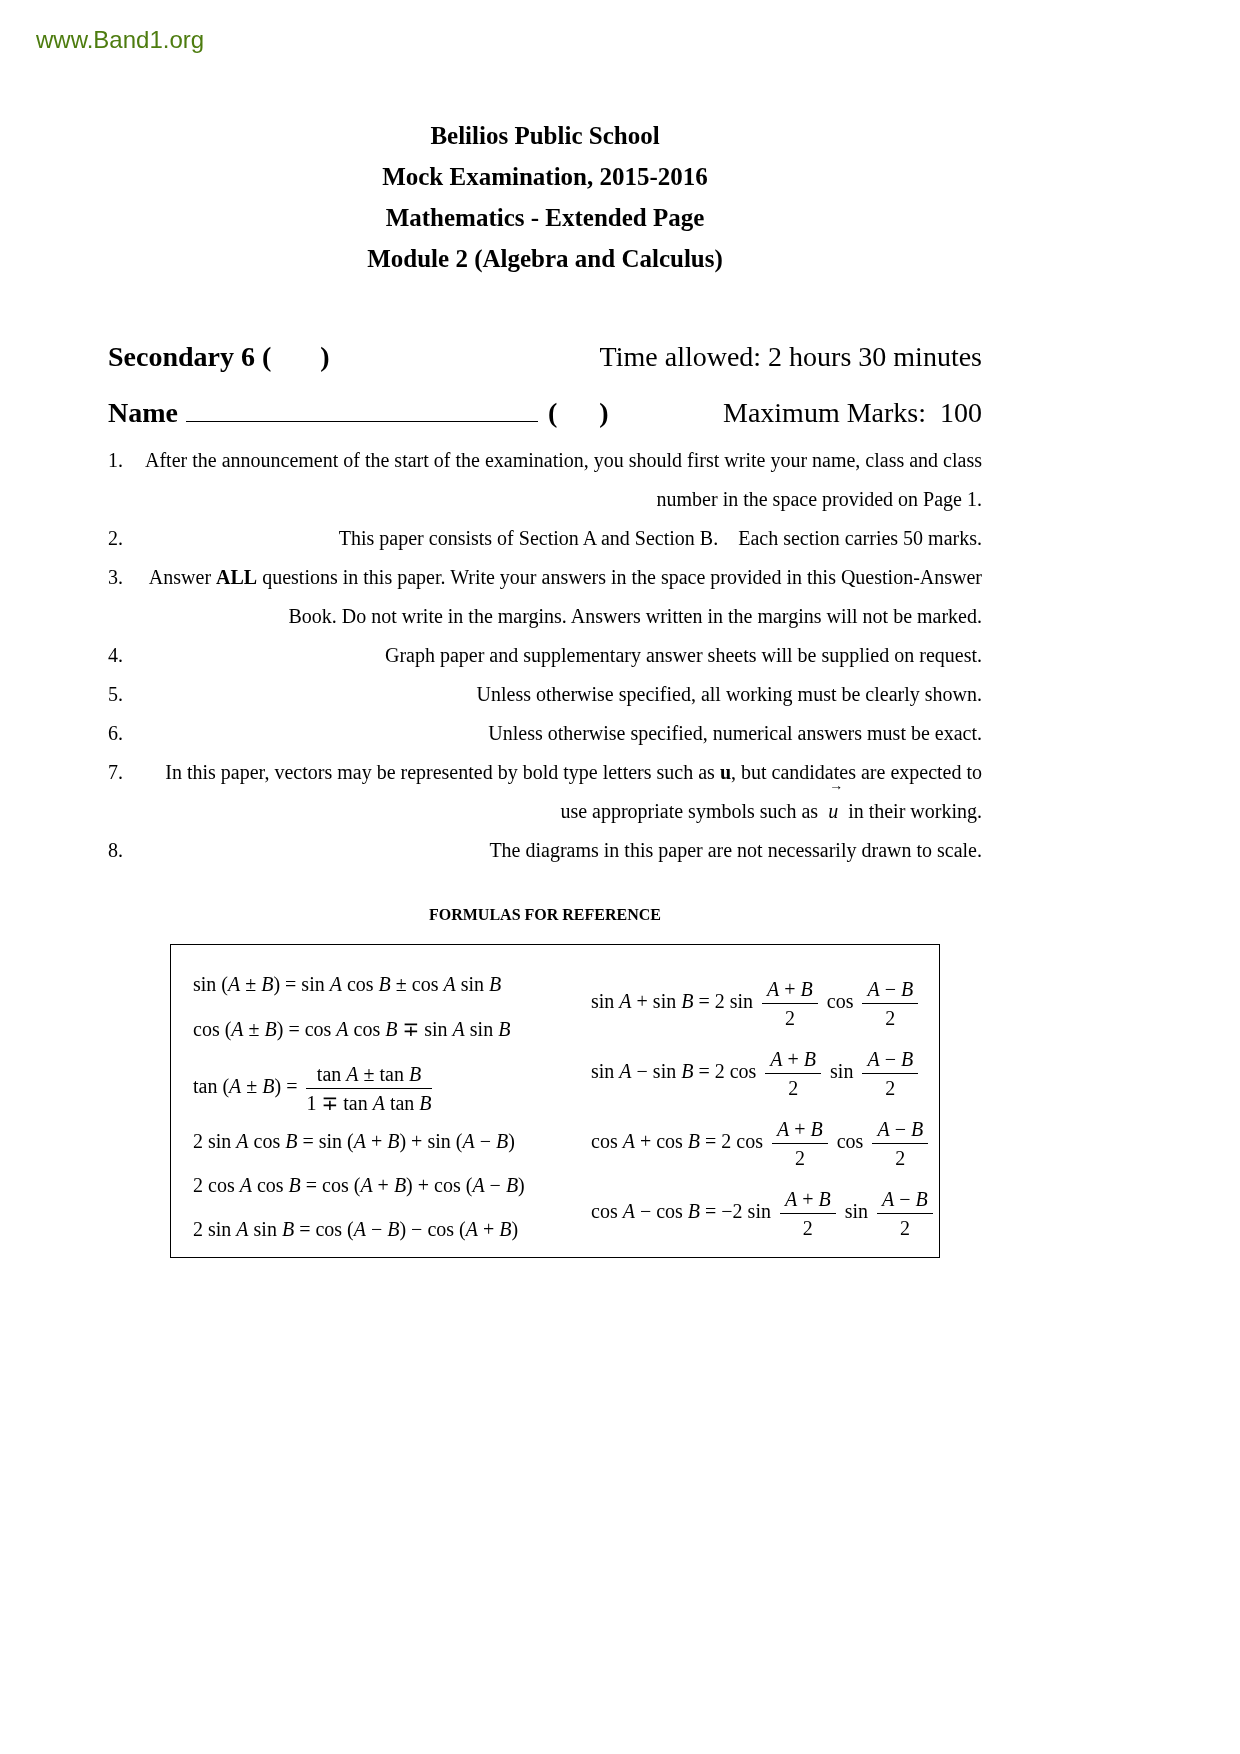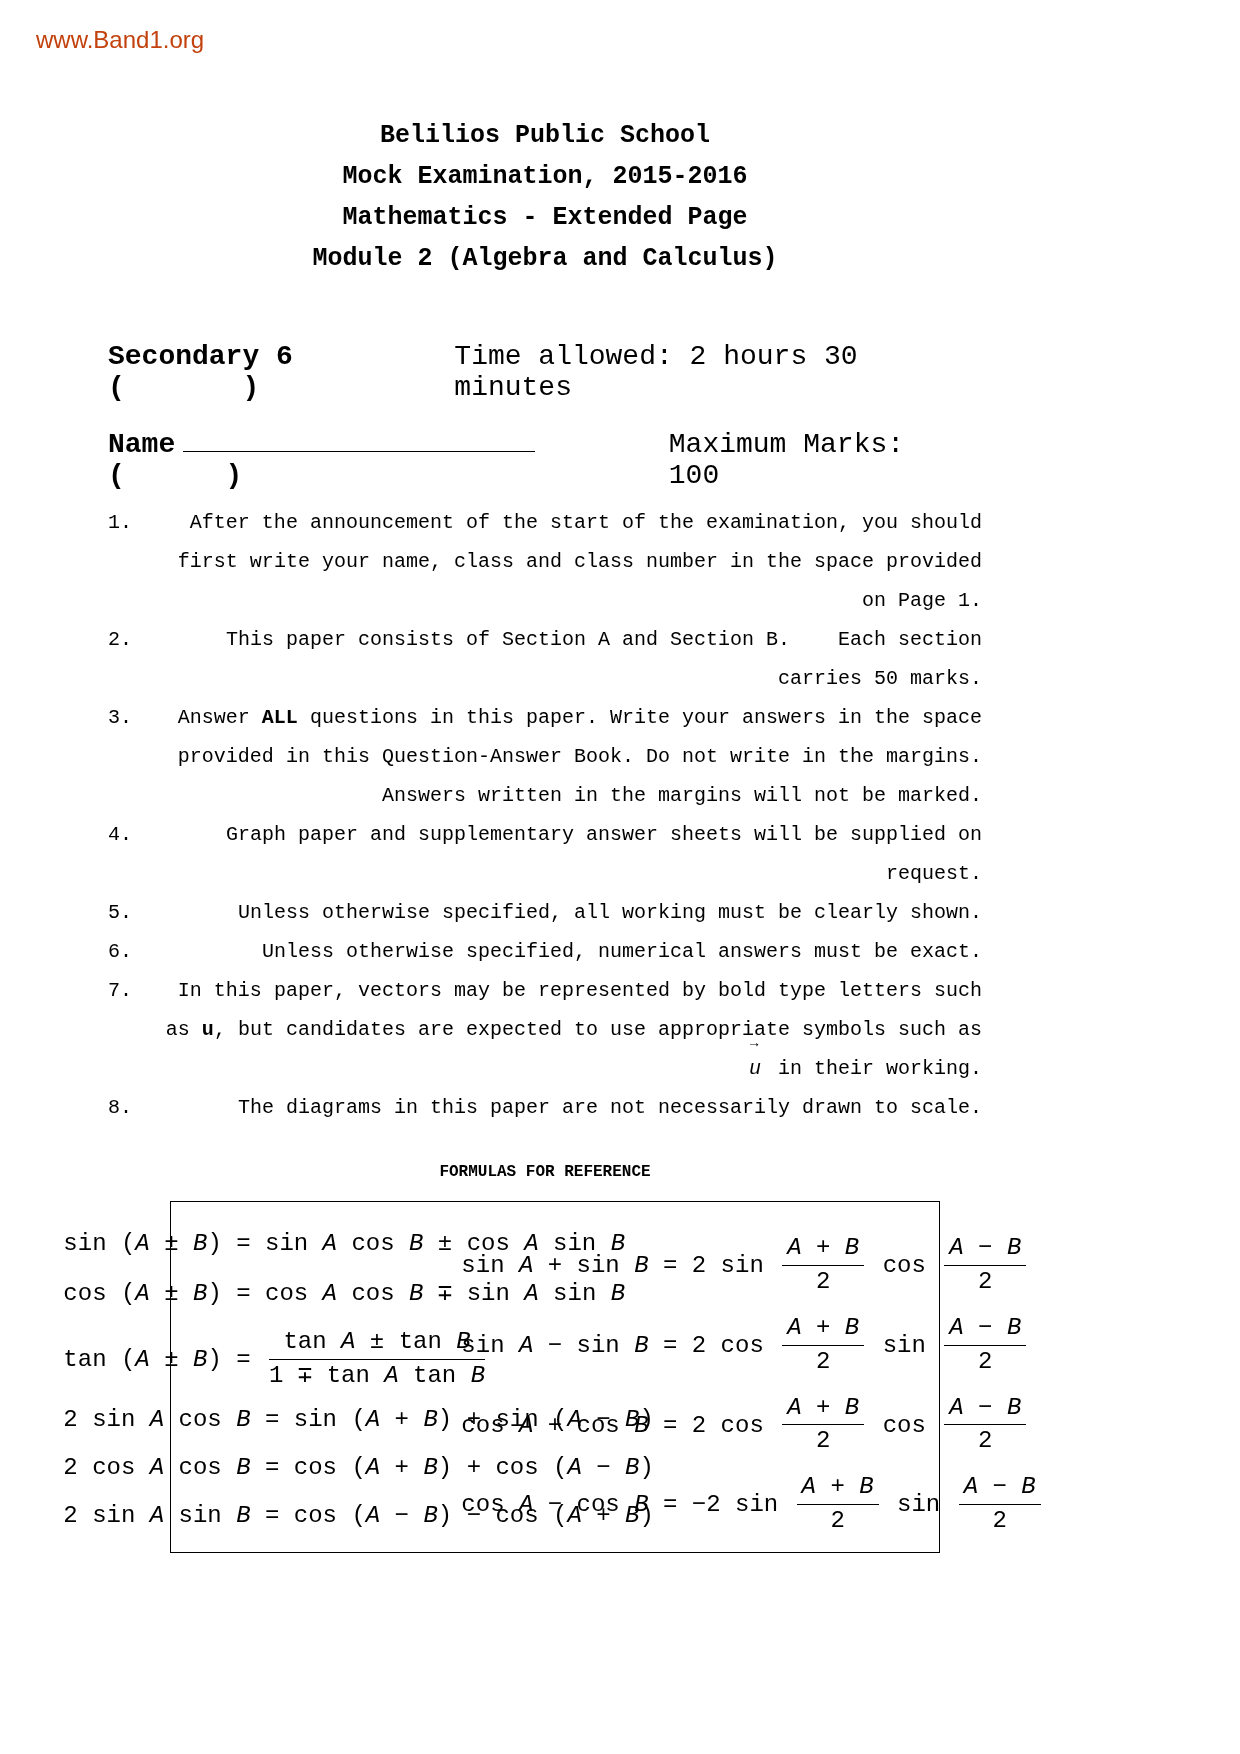--- a/index.html
+++ b/index.html
@@ -3,45 +3,44 @@
 <meta charset="utf-8">
 <style>
   * { margin:0; padding:0; box-sizing:border-box; }
   html, body { background:#ffffff; }
   body {
     width:1240px; height:1754px; position:relative;
     font-family:"Liberation Serif", serif; color:#000;
   }
   .watermark {
     position:absolute; left:36px; top:26px;
-    font-family:"Liberation Sans", sans-serif; font-size:24px; color:#c2410c;
+    font-family:"Liberation Sans", sans-serif; font-size:24px; color:#4d7c0f;
   }
-  .content { position:absolute; left:108px; top:0; width:874px;font-family:Liberation Mono, monospace; }
+  .content { position:absolute; left:108px; top:0; width:874px; }
 
   .titles { margin-top:115px; text-align:center; font-weight:bold; font-size:25px; line-height:41px; }
 
   .info-row { display:flex; justify-content:space-between; align-items:flex-end; font-size:28px; }
   .info-row.first { margin-top:62px; }
   .info-row.second { margin-top:20px; }
   .bold { font-weight:bold; }
   .name-line { display:inline-block; width:352px; border-bottom:1.6px solid #000; height:1.05em; margin:0 10px 0 8px; vertical-align:baseline; }
 
   .instr-heading { margin-top:62px; font-size:20px; font-weight:bold; }
   .instr-list { margin-top:12px; font-size:20px; }
   .instr-item { display:flex; line-height:39px; }
   .instr-num { width:36px; flex:none; }
   .instr-text { flex:1;text-align:right; }
 
   .formulas-heading { margin-top:36px; text-align:center; font-size:16px; font-weight:bold; }
 
   .formula-box {
     margin-top:20px; margin-left:62px; width:770px; min-height:300px;
     border:1.6px solid #000; display:flex; padding:28px 24px 16px 22px;
-    font-size:24px;
-    justify-content:center;
+    font-size:20px;
   }
   .fcol.left-col { width:398px; flex:none; }
   .fcol.right-col { flex:1; padding-top:4px; }
   .formula { white-space:nowrap; margin-bottom:21px; }
   .left-col .formula.has-frac { margin-bottom:15px; }
   .right-col .formula { margin-bottom:17px; }
   .fcol .formula:last-child { margin-bottom:0; }
 
   .frac { display:inline-block; vertical-align:middle; text-align:center; margin:0 4px; line-height:1.2; }
   .frac .num { display:block; padding:0 5px 2px; border-bottom:1.4px solid #000; }

